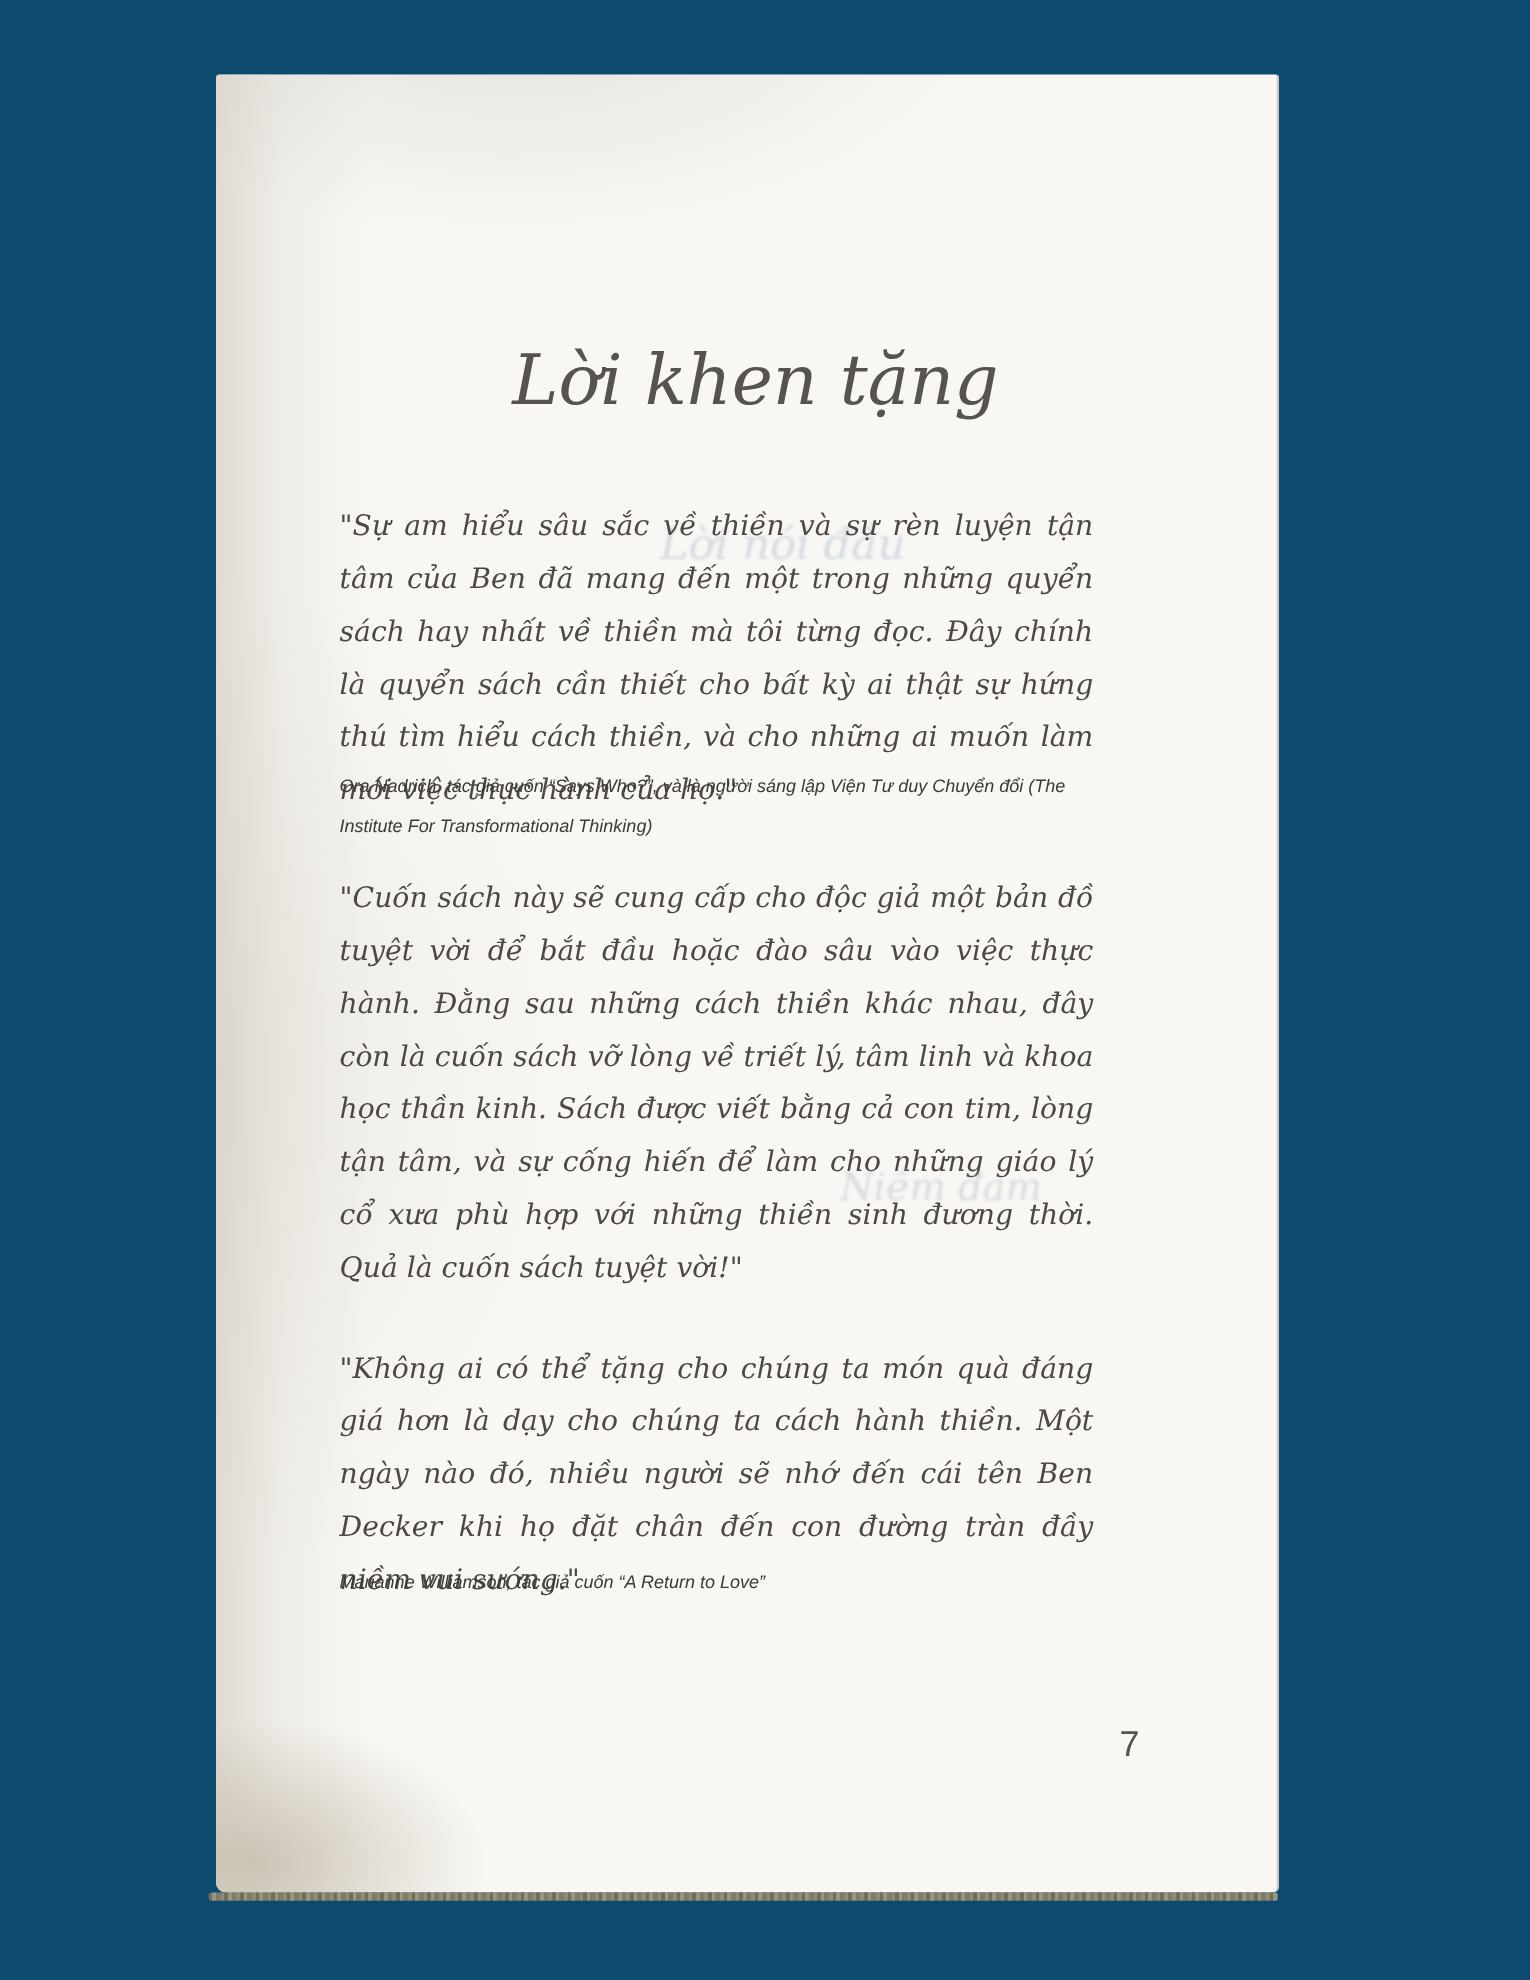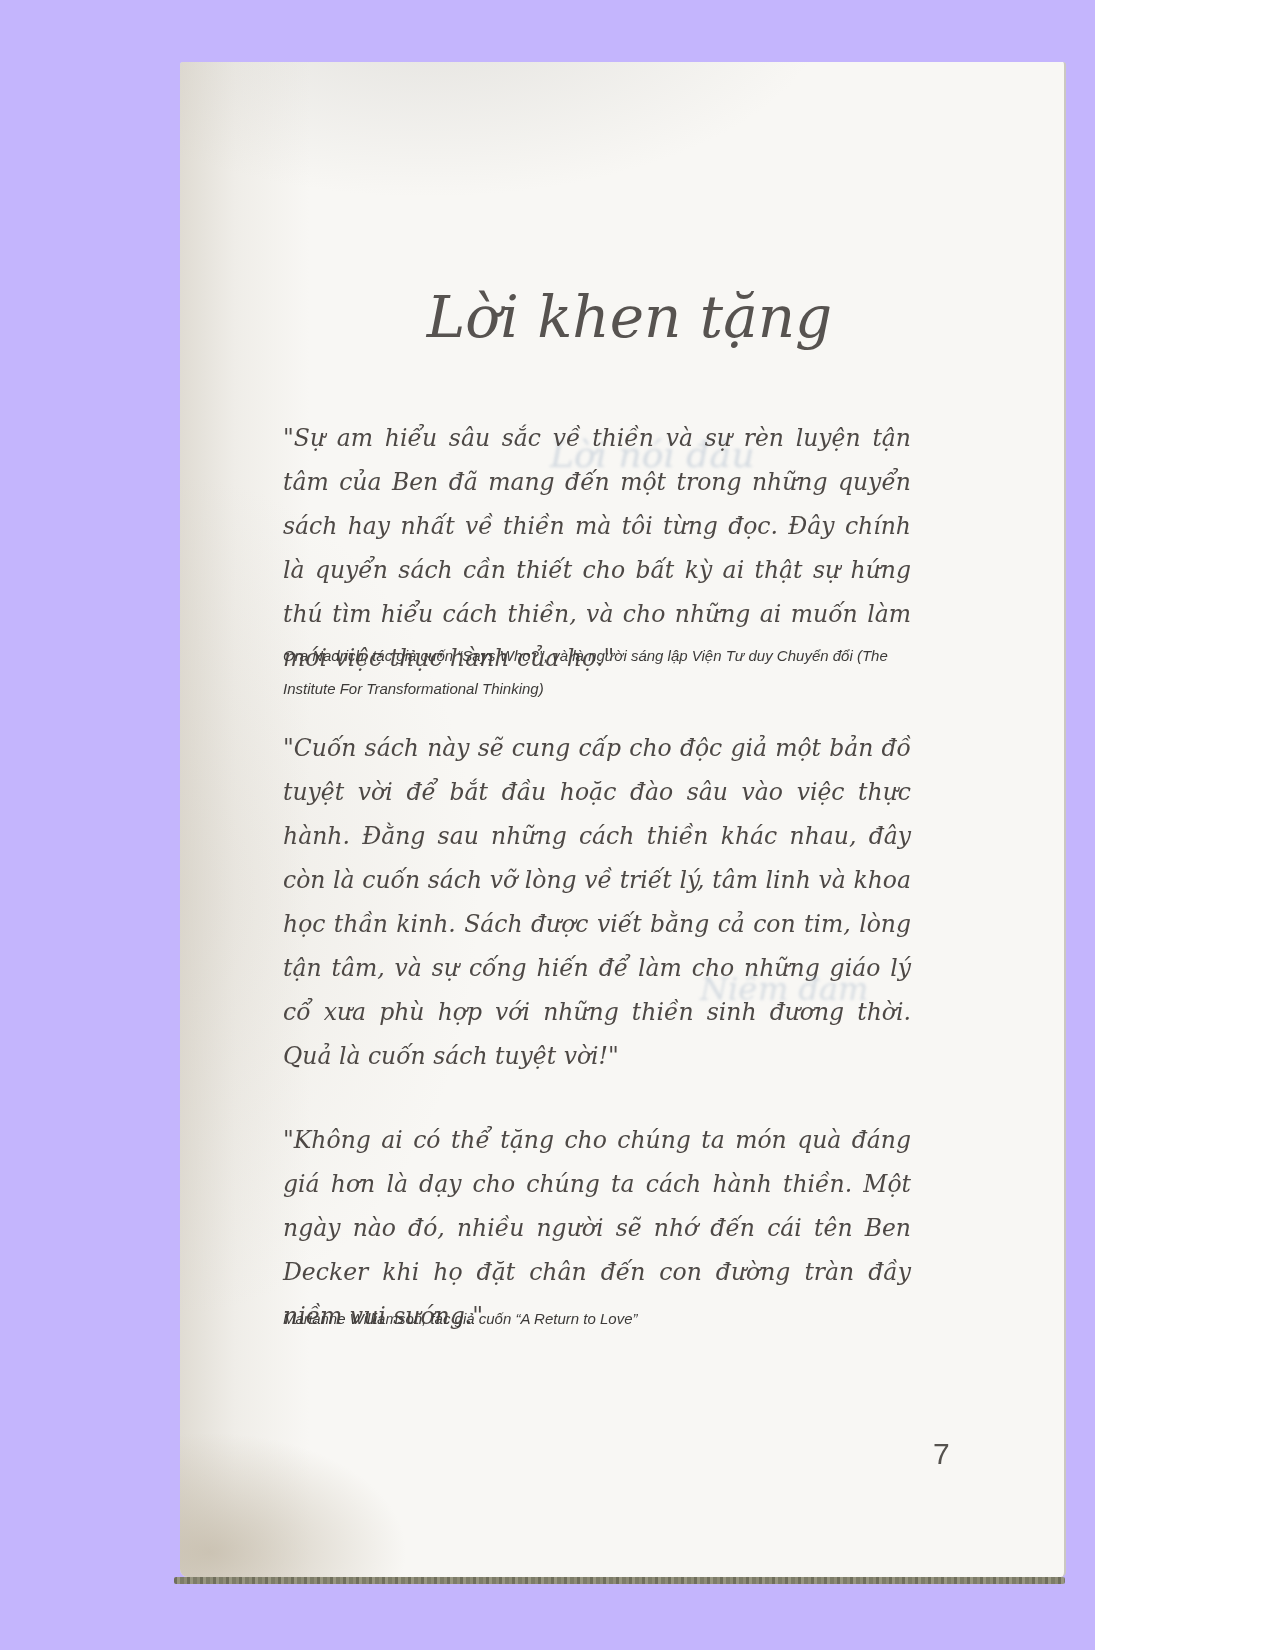--- a/index.html
+++ b/index.html
@@ -1,20 +1,20 @@
 <!DOCTYPE html>
 <html><head>
 <meta charset="utf-8">
 <style>
   html, body { margin: 0; padding: 0; background: #ffffff; }
   .photo {
     position: relative;
-    width: 1095px;
+    width: 1275px;
     height: 1650px;
-    background: #c4b5fd;
+    background: #0c4a6e;
     overflow: hidden;
     font-family: "DejaVu Serif", serif;
   }
   
   .page {
     position: absolute;
     left: 180px;
     top: 62px;
     width: 884px;
     height: 1515px;

